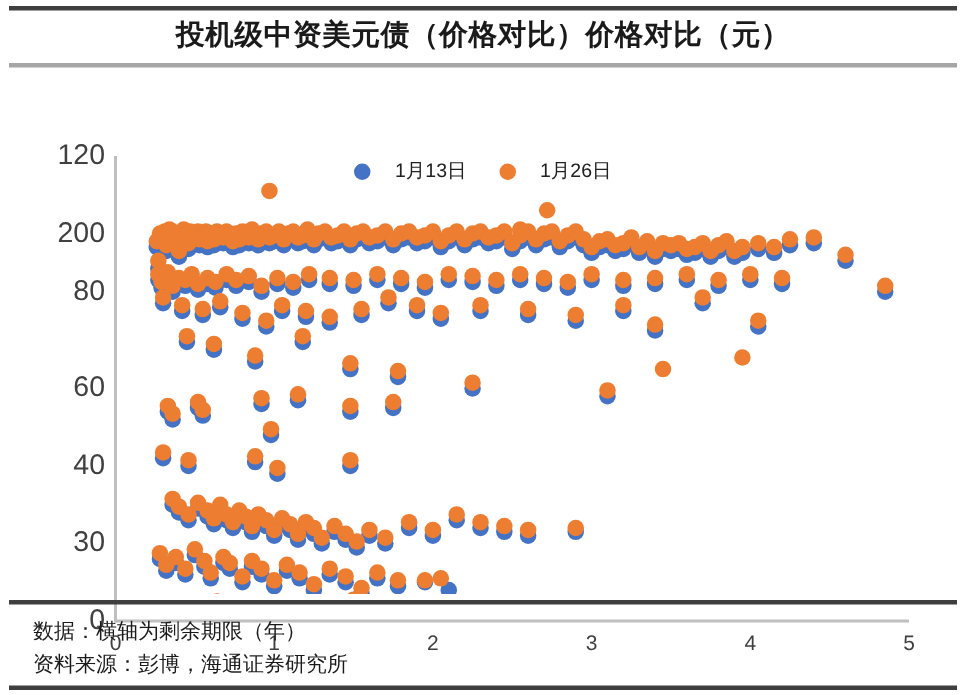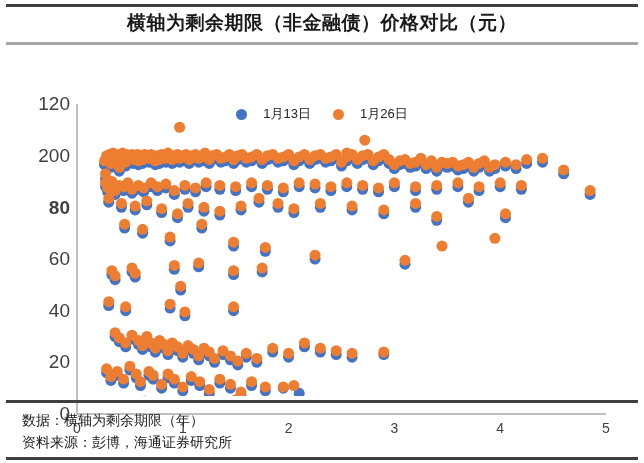--- a/index.html
+++ b/index.html
@@ -176,21 +176,21 @@
   .footer-line.l1 { top: 9px; }
   .footer-line.l2 { top: 31px; }
 </style>
 </head>
 <body>
 
 <div id="page">
 
   <div class="rule-top"></div>
 
-  <div class="chart-title">横轴为剩余期限（非金融债）价格对比（元）</div>
+  <div class="chart-title">投机级中资美元债（价格对比）价格对比（元）</div>
 
   <div class="rule-title-bottom"></div>
 
   <div class="plot-area">
 
     <svg id="scatter-svg" viewBox="0 0 644 350" preserveAspectRatio="none">
         <g>
           <circle cx="104.51" cy="118.71" r="5.5" fill="#4472C4"></circle>
           <circle cx="105.57" cy="132.92" r="5.5" fill="#4472C4"></circle>
           <circle cx="106.62" cy="113.54" r="5.5" fill="#4472C4"></circle>
@@ -703,24 +703,24 @@
           <circle cx="214.54" cy="360.25" r="5.5" fill="#ED7D31"></circle>
           <circle cx="235.70" cy="353.79" r="5.5" fill="#ED7D31"></circle>
         </g>
       </svg>
 
     <div class="axis-line-y"></div>
     <div class="axis-line-x"></div>
 
     <div class="ytick-wrap">
       <div class="ytick" id="yt0" style="top: 368px;">0</div>
-      <div class="ytick" id="yt1" style="top: 316.333px;">20</div>
+      <div class="ytick" id="yt1" style="top: 316.333px;">30</div>
       <div class="ytick" id="yt2" style="top: 264.667px;">40</div>
       <div class="ytick" id="yt3" style="top: 213px;">60</div>
-      <div class="ytick" id="yt4" style="top: 162px; font-weight: bold;">80</div>
+      <div class="ytick" id="yt4" style="top: 149px;">80</div>
       <div class="ytick" id="yt5" style="top: 109.667px;">200</div>
       <div class="ytick" id="yt6" style="top: 58px;">120</div>
     </div>
 
     <div id="xtick-wrap">
       <div class="xtick" id="xt0" style="left: 77px;">0</div>
       <div class="xtick" id="xt1" style="left: 182.8px;">1</div>
       <div class="xtick" id="xt2" style="left: 288.6px;">2</div>
       <div class="xtick" id="xt3" style="left: 394.4px;">3</div>
       <div class="xtick" id="xt4" style="left: 500.2px;">4</div>

